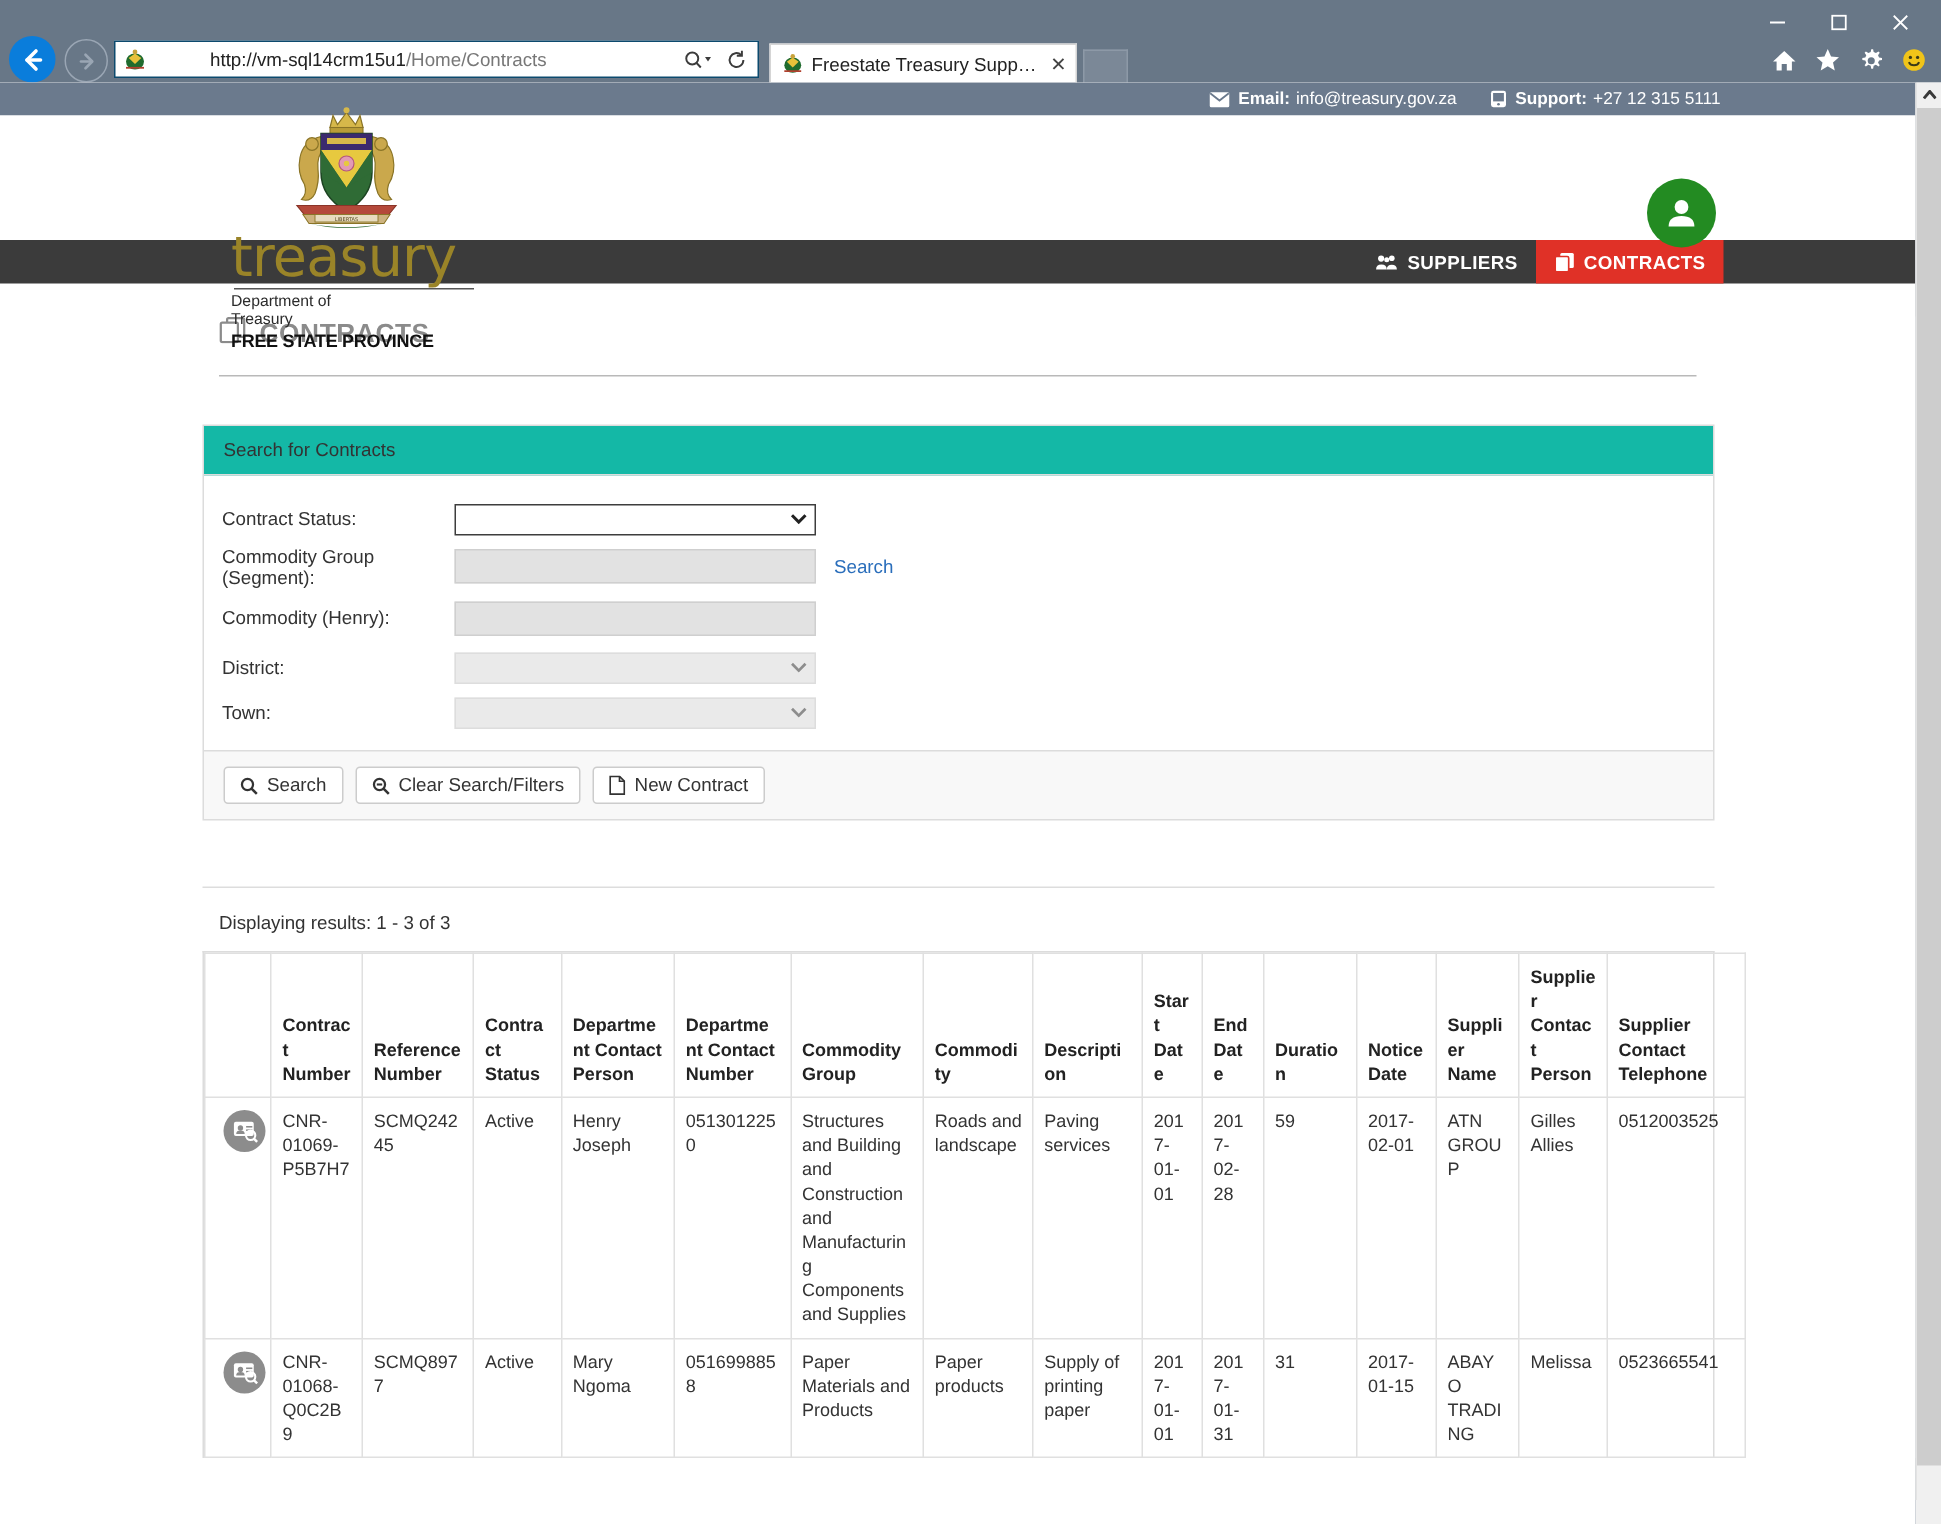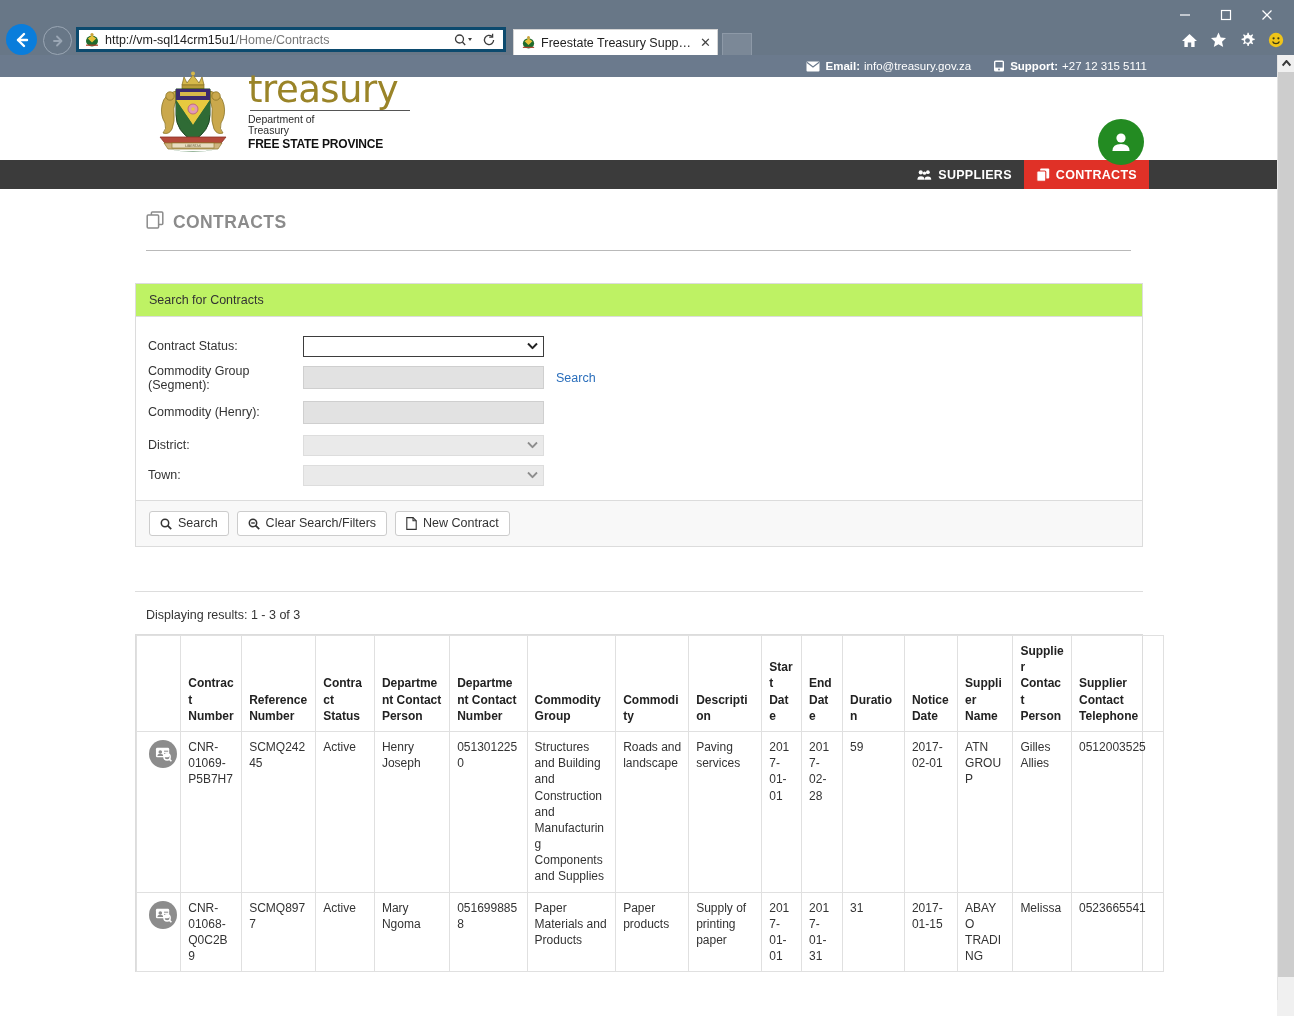--- a/index.html
+++ b/index.html
@@ -13,21 +13,21 @@
 
   
   .chrome{position:absolute;left:0;top:0;width:1294px;height:55px;background:#687787;}
   .win-ctrls{position:absolute;right:6px;top:2px;width:124px;height:26px;display:flex;align-items:center;justify-content:space-around;}
   .win-btn{width:40px;height:26px;display:flex;align-items:center;justify-content:center;color:#fff;font-size:14px;line-height:1;}
   .win-btn svg{display:block;}
 
   .nav-back{position:absolute;left:6px;top:24px;width:31px;height:31px;border-radius:50%;background:#0a7ddb;display:flex;align-items:center;justify-content:center;}
   .nav-fwd{position:absolute;left:43px;top:26px;width:27px;height:27px;border-radius:50%;background:transparent;border:1px solid #9aa6b4;display:flex;align-items:center;justify-content:center;}
 
-  .addrbar{position:absolute;left:76px;top:27px;width:430px;height:25px;background:#fff;border:3px solid #0c4a6e;display:flex;align-items:center;box-sizing:border-box;}
+  .addrbar{position:absolute;left:76px;top:27px;width:430px;height:25px;background:#fff;border:1px solid #0c4a6e;display:flex;align-items:center;box-sizing:border-box;gap:37px;}
   .addr-favicon{width:16px;height:16px;margin:0 5px 0 5px;flex:0 0 auto;}
   .addr-text{font-size:12.5px;color:#222;white-space:nowrap;overflow:hidden;flex:1 1 auto;}
   .addr-text .dim{color:#777;}
   .addr-actions{display:flex;align-items:center;gap:6px;padding-right:7px;color:#444;}
   .addr-actions svg{display:block;}
 
   .tabstrip{position:absolute;left:513px;top:27px;height:28px;display:flex;align-items:flex-end;}
   .tab{height:26px;background:#fff;border:1px solid #d5d5d5;border-bottom:none;display:flex;align-items:center;padding:0 6px 0 7px;box-sizing:border-box;max-width:205px;}
   .tab-favicon{width:15px;height:15px;flex:0 0 auto;margin-right:5px;}
   .tab-title{font-size:12.5px;color:#222;white-space:nowrap;overflow:hidden;text-overflow:ellipsis;flex:1 1 auto;}
@@ -39,41 +39,41 @@
 
   
   .viewport{position:absolute;left:0;top:55px;width:1277px;height:961px;overflow:hidden;background:#fff;}
 
   .topbar{height:22px;background:#6b7a8d;display:flex;align-items:center;justify-content:flex-end;padding-right:130px;box-sizing:border-box;}
   .topbar-item{display:flex;align-items:center;color:#fff;font-size:11.5px;margin-left:22px;}
   .topbar-item b{font-weight:bold;margin-right:4px;}
   .topbar-item .ti{margin-right:5px;line-height:0;}
 
   .brandbar{height:83px;background:#fff;position:relative;}
-  .logo-wrap{position:absolute;left:146px;top:-8px;display:flex;align-items:center;}
+  .logo-wrap{position:absolute;left:146px;top:-8px;display:flex;align-items:center;flex-direction:column;}
   .crest{width:94px;height:86px;flex:0 0 auto;}
   .brand-text{margin-left:8px;}
   .brand-title{font-size:37px;color:#9a8428;line-height:0.92;letter-spacing:-0.5px;font-family:"DejaVu Sans",sans-serif;}
   .brand-rule{height:1px;background:#555;margin:3px 0 3px 2px;width:160px;}
   .brand-sub1{font-size:10.5px;color:#2b2b2b;line-height:1.12;}
   .brand-sub2{font-size:12px;color:#111;font-weight:bold;line-height:1.2;letter-spacing:-0.2px;}
   .avatar{position:absolute;left:1098px;top:42px;width:46px;height:46px;border-radius:50%;background:#238b22;display:flex;align-items:center;justify-content:center;}
 
   .menubar{height:29px;background:#3b3b3b;display:flex;align-items:stretch;justify-content:flex-end;padding-right:128px;box-sizing:border-box;}
   .menu-item{display:flex;align-items:center;gap:6px;padding:0 12px;color:#fff;font-size:12.5px;font-weight:bold;letter-spacing:0.3px;}
   .menu-item.active{background:#e03127;}
   .menu-item .mi{line-height:0;}
 
   .content{padding:0 0 0 0;background:#fff;}
   .page-head{margin:22px 146px 0 146px;}
   .page-title{display:flex;align-items:center;gap:9px;color:#8b8b8b;font-size:17.5px;font-weight:bold;letter-spacing:0.4px;}
   .page-rule{border-bottom:1px solid #b9b9b9;margin-top:16px;}
 
   .panel{margin:32px 134px 0 135px;border:1px solid #dcdcdc;background:#fff;}
-  .panel-head{background:#bef264;border-bottom:1px solid #dcdcdc;padding:9px 13px;font-size:12.5px;color:#333;}
+  .panel-head{background:#14b8a6;border-bottom:1px solid #dcdcdc;padding:9px 13px;font-size:12.5px;color:#333;}
   .panel-body{padding:14px 0 10px 0;}
   .frm-row{display:flex;align-items:center;margin:0 0 0 12px;height:30px;}
   .frm-label{width:155px;font-size:12.5px;color:#333;flex:0 0 auto;}
   .frm-ctrl{flex:0 0 auto;}
   select.sel, input.txt{
     font-family:"Liberation Sans",sans-serif;font-size:12.5px;color:#222;
     box-sizing:border-box;height:21px;padding:1px 2px;
   }
   select.sel{width:241px;border:1px solid #3d3d3d;background:#fff;-webkit-appearance:none;appearance:none;}
   select.sel.small{width:40px;}

